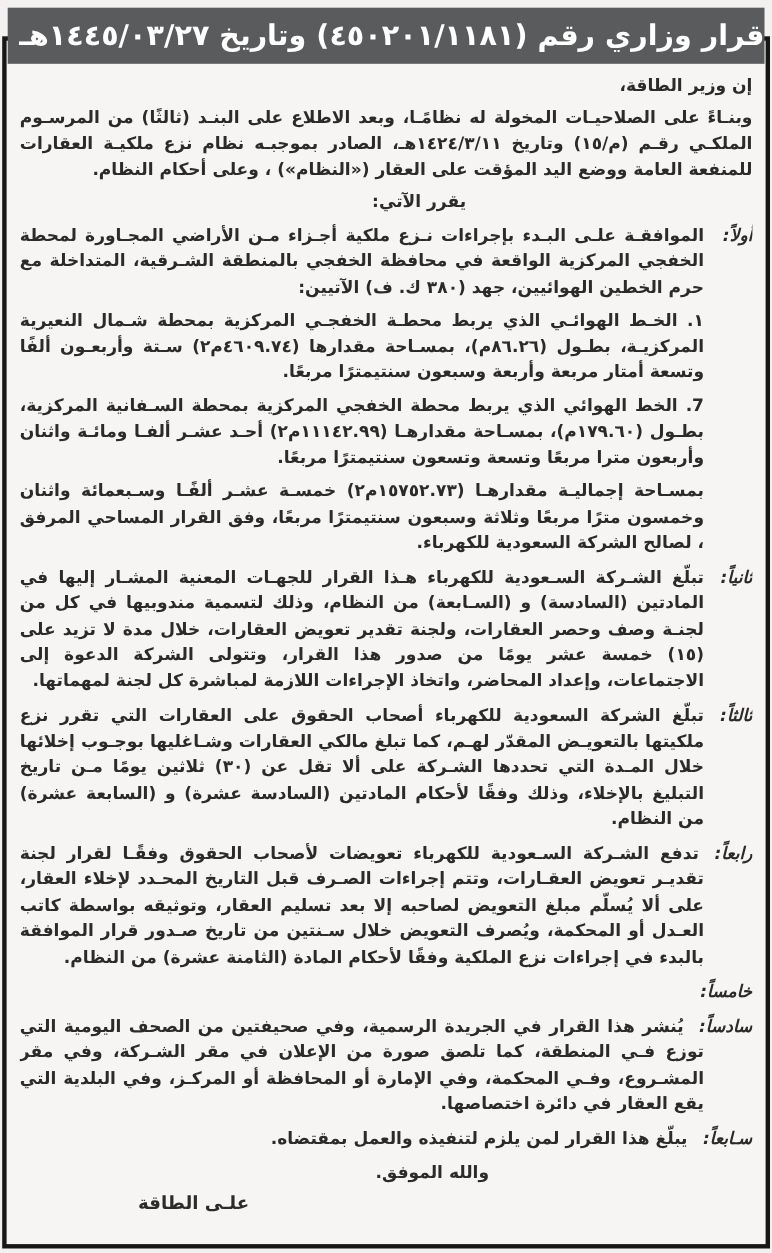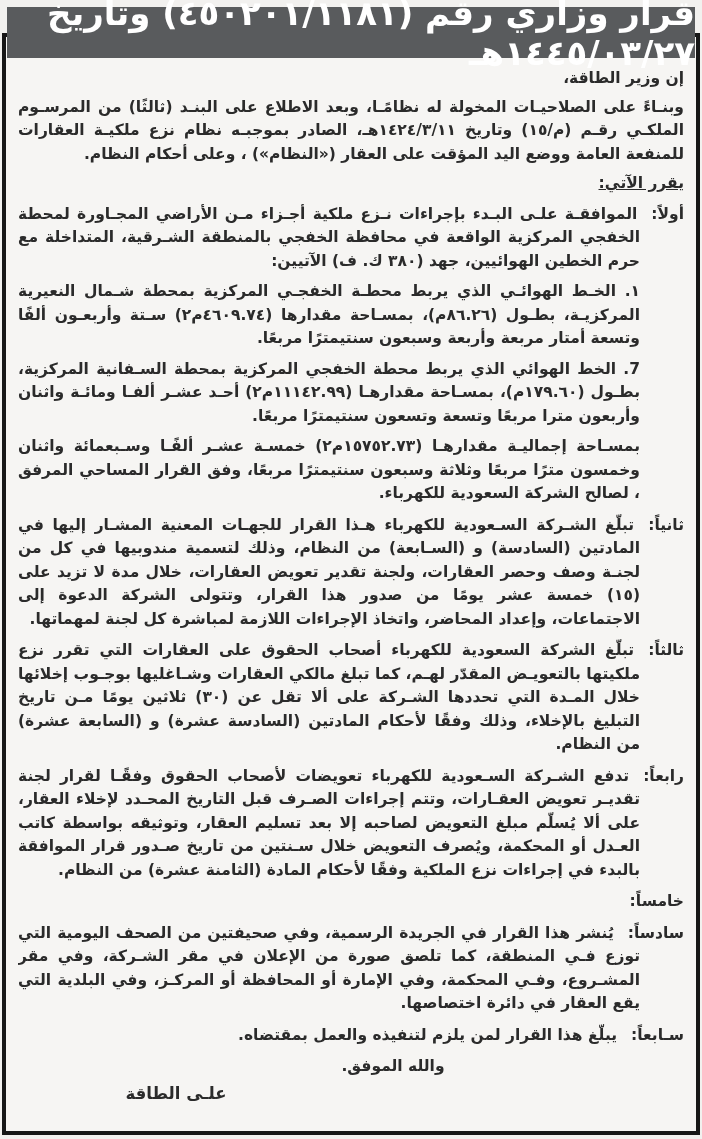--- a/index.html
+++ b/index.html
@@ -13,32 +13,32 @@
   }
   .page{position:relative;width:702px;height:1139px;overflow:hidden;}
   .frame{
     position:absolute;left:2px;right:2px;top:33px;bottom:4px;
     border:4px solid #171717;background:#f6f5f3;z-index:0;
   }
   .header{
     position:absolute;top:7px;left:7px;right:7px;height:51px;
     background:#595b5d;color:#ffffff;z-index:2;
     display:flex;align-items:center;justify-content:flex-start;
-    font-size:34px;letter-spacing:0;
+    font-size:26px;letter-spacing:0;
   }
   .content{
     position:absolute;top:67px;right:18px;left:18px;bottom:12px;z-index:1;
     font-size:15.5px;line-height:23.5px;text-align:justify;overflow:hidden;
   }
   .minister-line{margin:0 0 5px;text-align:right;}
   .para{margin:0 0 6px;}
-  .decides{margin:0 0 7px;text-align:right;padding-left:60px;text-decoration:underline;}
+  .decides{margin:0 0 7px;text-align:center;padding-left:60px;}
   .item{padding-right:44px;margin:0 0 8px;}
   .item::after{content:"";display:block;clear:both;}
-  .item .label{float:right;margin-right:-44px;padding-left:14px;white-space:nowrap;}
+  .item .label{float:right;margin-right:-44px;padding-left:14px;white-space:nowrap;font-style:italic;}
   .sub{margin-top:7px;}
   .blessing{margin:2px 0 3px;text-align:center;padding-left:84px;}
   .signature{width:300px;margin-left:8px;margin-right:auto;text-align:center;}
   .sig-title{font-size:16.5px;}
 </style>
 </head>
 <body>
 
 <div class="page">
   <div class="frame"></div>

